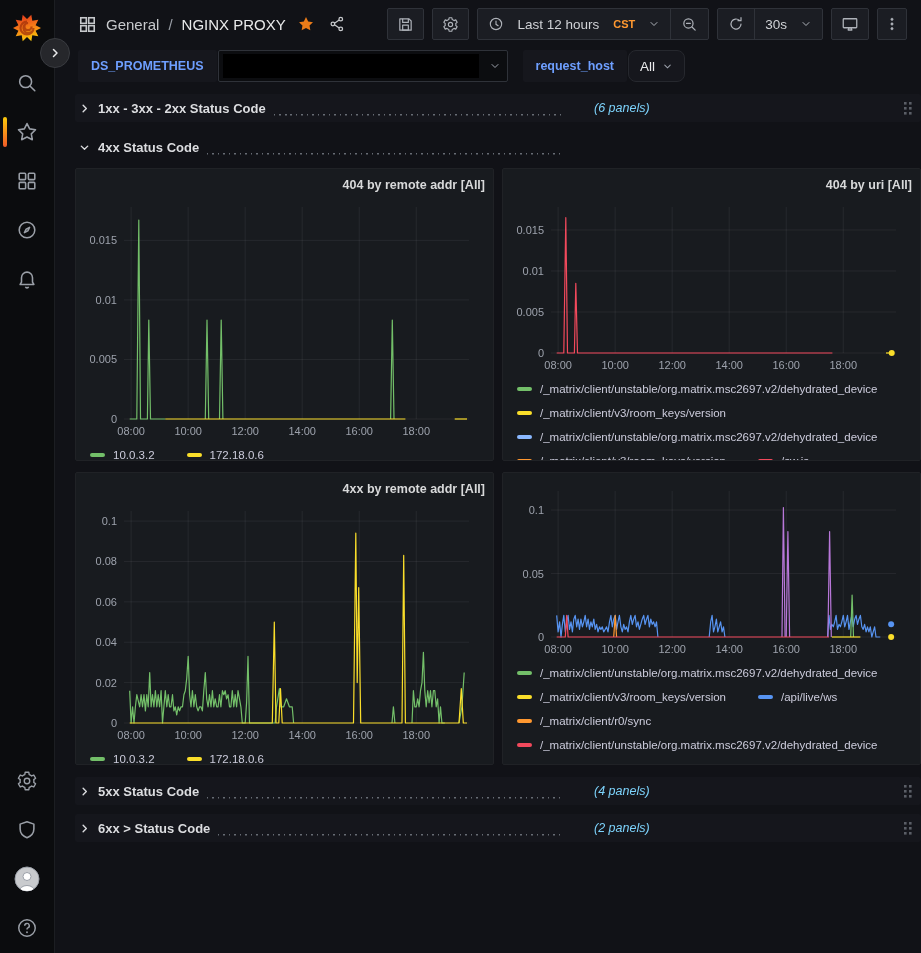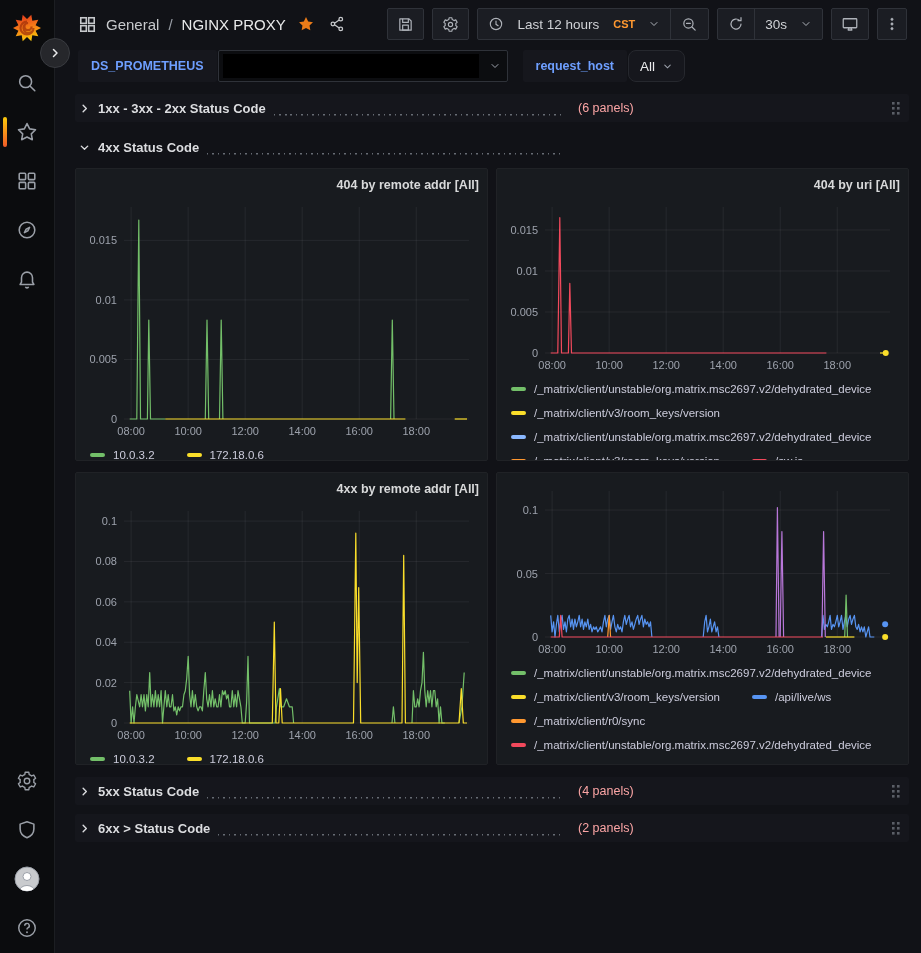--- a/index.html
+++ b/index.html
@@ -34,28 +34,28 @@
   .tz{color:#ff9830;font-size:11px;font-weight:700;margin-left:1px}
   .tb-btn svg,.tb-seg svg{stroke:#aeb2b9}
   
   .subbar{height:40px;display:flex;align-items:flex-end;gap:1px;padding:0 14px 6px 23px;flex-shrink:0}
   .var-label{height:32px;display:flex;align-items:center;padding:0 13px;background:#16171d;border-radius:2px;color:#6e9fff;font-weight:600;font-size:12.5px}
   .var-select{height:32px;display:flex;align-items:center;background:#0c0d10;border:1px solid #2f3239;border-radius:2px;cursor:pointer}
   .redacted{width:256px;height:24px;background:#000;margin:0 4px 0 4px}
   .var-all{height:32px;display:flex;align-items:center;gap:7px;padding:0 11px;background:#16171d;border:1px solid #26282e;border-radius:8px;cursor:pointer;color:#e9eaeb;font-size:13.5px}
   .chev{flex-shrink:0}
   
-  .dash{flex:1;padding:6px 12px 0 20px;overflow:hidden}
+  .dash{flex:1;padding:6px 0 0 20px;overflow:hidden}
   .dash-row{height:28px;display:flex;align-items:center;padding:0 6px 0 4px;cursor:pointer}
   .dash-row.strip{background:#15161c;border-radius:2px}
   .row-left{display:flex;align-items:center;width:487px;min-width:0}
   .row-chevron{margin-right:8px;display:flex}
   .row-title{font-size:13px;font-weight:700;color:#dcdde0;white-space:nowrap}
   .leader{flex:1;height:5px;margin:10px 4px 0 8px;background-image:repeating-linear-gradient(to right,#676c74 0 1.5px,transparent 1.5px 5.5px);background-size:100% 1.5px;background-repeat:no-repeat;background-position:bottom}
-  .panel-count{color:#fca5a5;font-size:12.5px;margin-left:12px;white-space:nowrap}
+  .panel-count{font-style:italic;color:#7dd3fc;font-size:12.5px;margin-left:28px;white-space:nowrap}
   .drag-handle{margin-left:auto;cursor:grab;display:flex;padding:2px}
   .grid{display:grid;grid-template-columns:1fr 1fr;column-gap:8px;row-gap:11px;margin:7px 0 12px}
   .panel{background:#181b1f;border:1px solid #202226;border-radius:2px;height:293px;padding:6px 8px 0;overflow:hidden;display:flex;flex-direction:column}
   .panel-title{height:20px;line-height:20px;text-align:right;font-size:12.5px;font-weight:600;color:#d8d9da;cursor:pointer;flex-shrink:0}
   .chart{flex-shrink:0;cursor:crosshair}
   .legend{display:flex;flex-wrap:wrap;column-gap:32px;align-content:flex-start;padding:2px 0 0 6px;overflow:hidden}
   .legend-item{display:flex;align-items:center;gap:8px;height:24px;font-size:11.5px;color:#ccccdc;white-space:nowrap;max-width:100%;overflow:hidden;cursor:pointer}
   .swatch{width:15px;height:4px;border-radius:2px;flex-shrink:0}
   .mb11{margin-bottom:11px}.mb7{margin-bottom:7px}.mb9{margin-bottom:9px}
   .tick-label{fill:#9da2ac;font-size:11px;font-family:"Liberation Sans",sans-serif}

